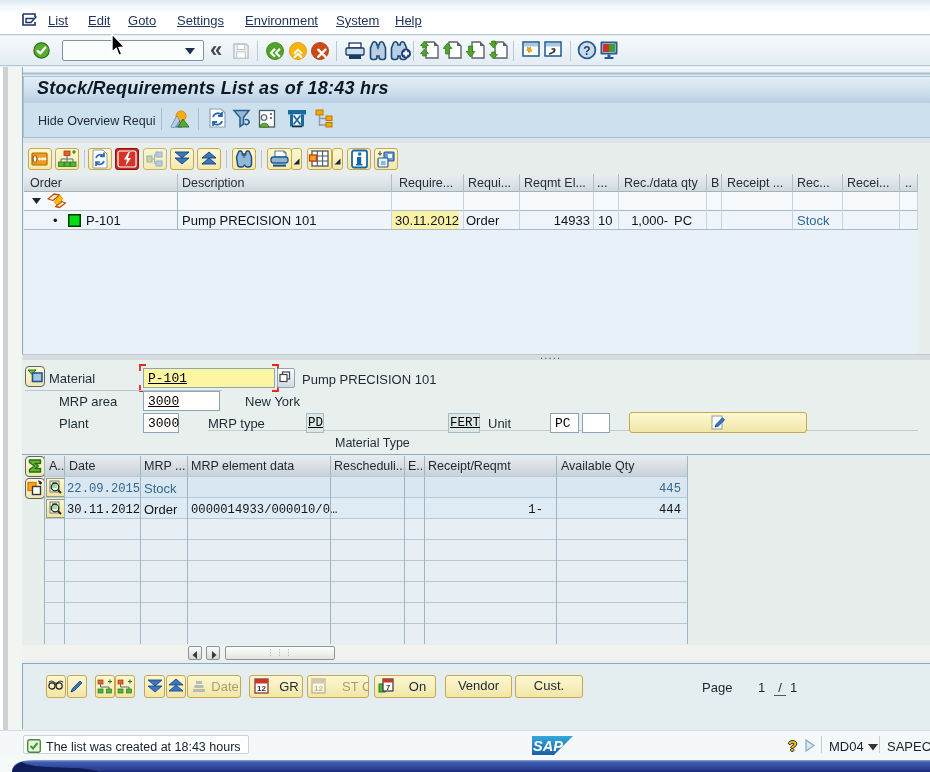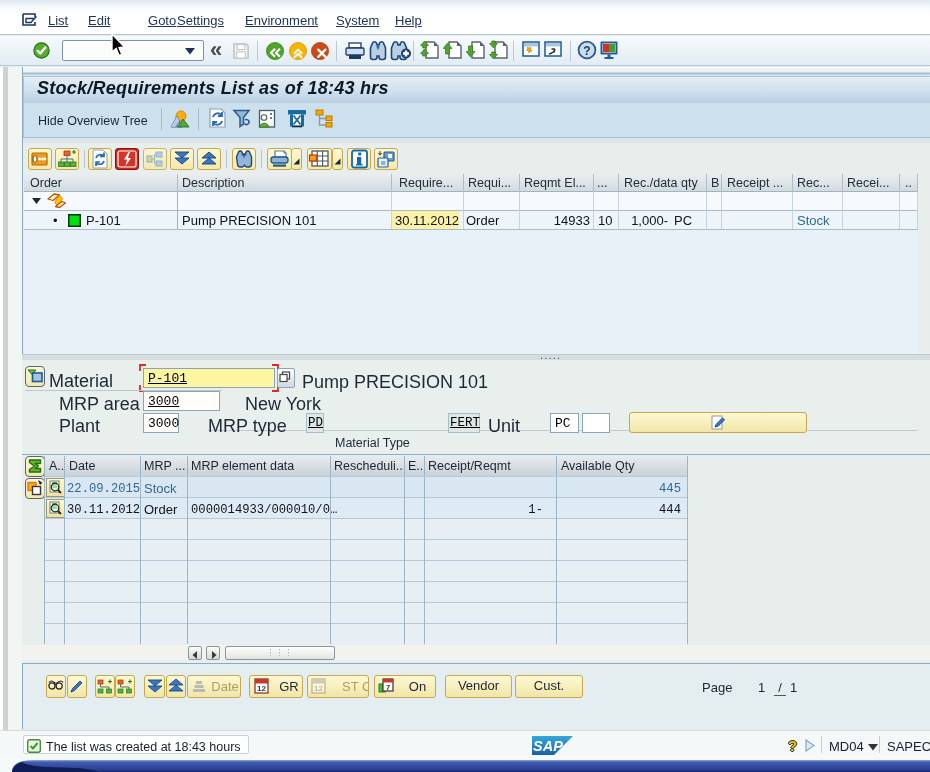--- a/index.html
+++ b/index.html
@@ -46,21 +46,21 @@
     background:linear-gradient(#eaeef1,#d2dade);border-bottom:1px solid #a2b4c0;box-sizing:border-box;}
   .thcell{position:absolute;top:2px;font-size:12.5px;color:#222e38;}
   .thline{position:absolute;top:0;width:1px;height:18px;background:#aebecb;}
   #treebody{left:24px;top:192px;width:894px;height:162px;background:#e9f1f8;}
   .trline{position:absolute;width:894px;height:1px;background:#a6bccb;}
   .tvline{position:absolute;width:1px;background:#c4d4e2;}
   
   #splitter{left:22px;top:354px;width:908px;height:6px;background:#d6dde1;border-top:1px solid #c2c9cd;box-sizing:border-box;}
   
   #formarea{left:22px;top:360px;width:908px;height:94px;background:#e8efed;}
-  .flabel{position:absolute;font-size:18px;color:#1d2935;}
+  .flabel{position:absolute;font-size:13px;color:#1d2935;}
   .finput{position:absolute;background:#fffefb;border:1px solid #8ba4b6;box-sizing:border-box;
     font-family:"Liberation Mono",monospace;font-size:13px;color:#000;padding:2px 0 0 4px;}
   
   #lowline{left:22px;top:454px;width:908px;height:1px;background:#8aabc8;}
   #lowarea{left:22px;top:455px;width:908px;height:208px;background:#e7eeec;}
   #lowbot{left:22px;top:663px;width:908px;height:1px;background:#8aabc8;}
   #ltable{left:44px;top:456px;width:644px;height:188px;background:#e7eff4;border-left:1px solid #9fb4c2;box-sizing:border-box;}
   #lthead{position:absolute;left:0;top:0;width:643px;height:20px;
     background:linear-gradient(#e8ebee,#c9d2d8);border-bottom:1px solid #9fb4c2;}
   .lhcell{position:absolute;top:3px;font-size:12.5px;color:#1c262e;}
@@ -78,21 +78,21 @@
 </style>
 </head>
 <body>
 <div class="abs" id="menubar">
   <svg class="abs" style="left:22px;top:13px" width="16" height="13" viewBox="0 0 16 13">
     <path d="M1 1 H13 V4 M13 9 V12 H1 V1" fill="none" stroke="#1c3461" stroke-width="1.6"></path>
     <path d="M4 9.5 L4 5.5 L12.5 5.5 L9 9.5 Z M12.5 5.5 L14.5 3.5" fill="none" stroke="#1c3461" stroke-width="1.4"></path>
   </svg>
   <div class="menuitem" style="left:48px"><u>L</u>ist</div>
   <div class="menuitem" style="left:88px"><u>E</u>dit</div>
-  <div class="menuitem" style="left:148px"><u>G</u>oto</div>
+  <div class="menuitem" style="left:128px"><u>G</u>oto</div>
   <div class="menuitem" style="left:177px"><u>S</u>ettings</div>
   <div class="menuitem" style="left:245px">En<u>v</u>ironment</div>
   <div class="menuitem" style="left:336px">S<u>y</u>stem</div>
   <div class="menuitem" style="left:395px"><u>H</u>elp</div>
 </div>
 <div class="abs" id="toolbar">
 
   <svg class="abs" style="left:33px;top:6px" width="17" height="17" viewBox="0 0 20 20">
     <circle cx="10" cy="10" r="9" fill="#55ad2d" stroke="#2d6e17" stroke-width="1.4"></circle>
     <path d="M5.5 10.5 L8.5 13.5 L14.5 6.5" fill="none" stroke="#fff" stroke-width="2.8" stroke-linecap="round" stroke-linejoin="round"></path>
@@ -198,21 +198,21 @@
   <path d="M4 1 L4 19 L8.2 15.5 L11 22.5 L13.8 21.3 L11 14.5 L16.5 14 Z" fill="#000" stroke="#fff" stroke-width="1.4"></path>
 </svg>
 <div class="abs" id="strip1"></div>
 <div class="abs" id="gutterA"></div>
 <div class="abs" id="gutterB"></div>
 <div class="abs" id="gutterC"></div>
 <div class="abs" id="leftline"></div>
 <div class="abs" id="titlebar"></div>
 <div class="abs" id="titletext">Stock/Requirements List as of 18:43 hrs</div>
 <div class="abs" id="apptb"></div>
-<div class="abs" id="hideov">Hide Overview Tree</div>
+<div class="abs" id="hideov">Hide Overview Requi</div>
 <div class="abs" style="left:161px;top:108px;width:1px;height:22px;background:#a9bdcd"></div>
 
 <svg class="abs" style="left:169px;top:108px" width="22" height="22" viewBox="0 0 22 22">
   <circle cx="12" cy="8" r="5" fill="#f8ae12" stroke="#e08800" stroke-width="1"></circle>
   <path d="M2 19 L8 8 L13 19 Z" fill="#7a9cc4" stroke="#3c6a9c" stroke-width="1"></path>
   <path d="M8 8 L10.2 12.5 L6 19 L2 19 Z" fill="#b8cde0"></path>
   <path d="M9 19 L14 11 L20 19 Z" fill="#56a83a" stroke="#2e7a1e" stroke-width="1"></path>
 </svg>
 <div class="abs" style="left:198px;top:108px;width:1px;height:22px;background:#a9bdcd"></div>
 

